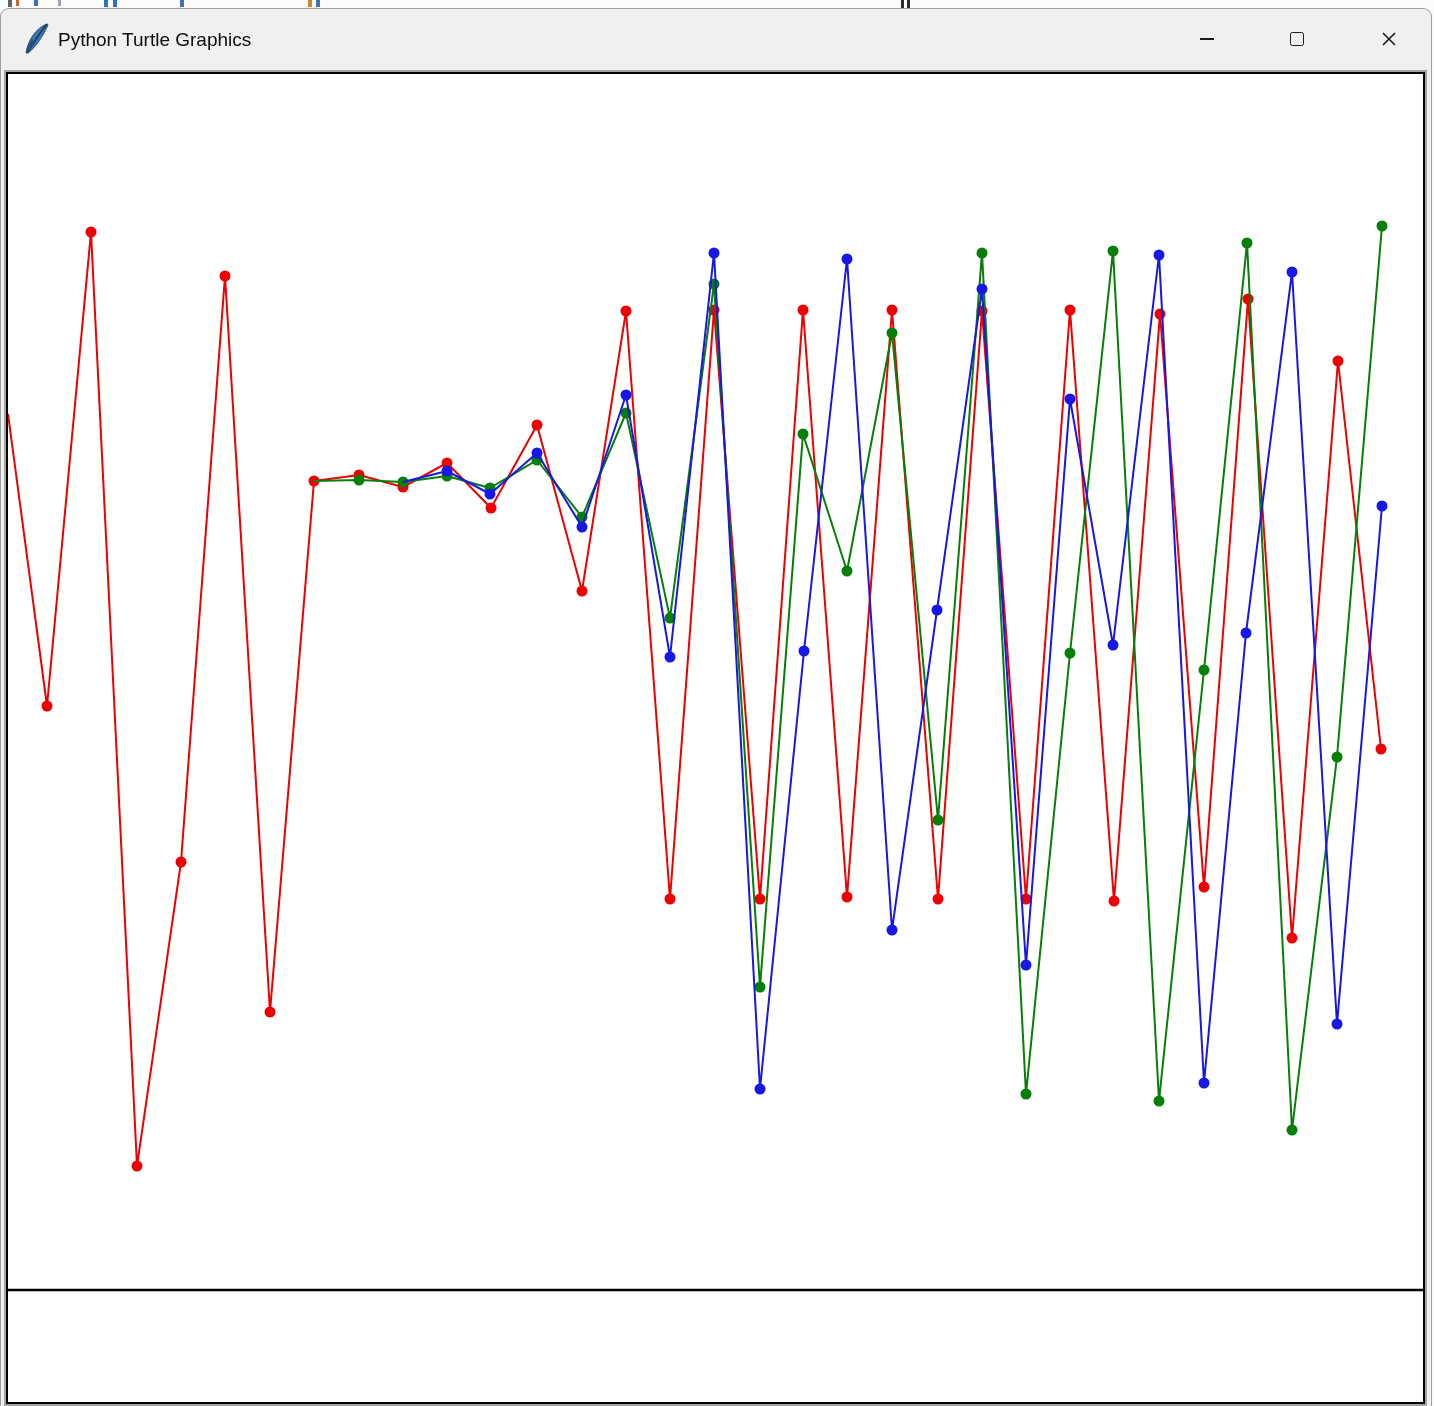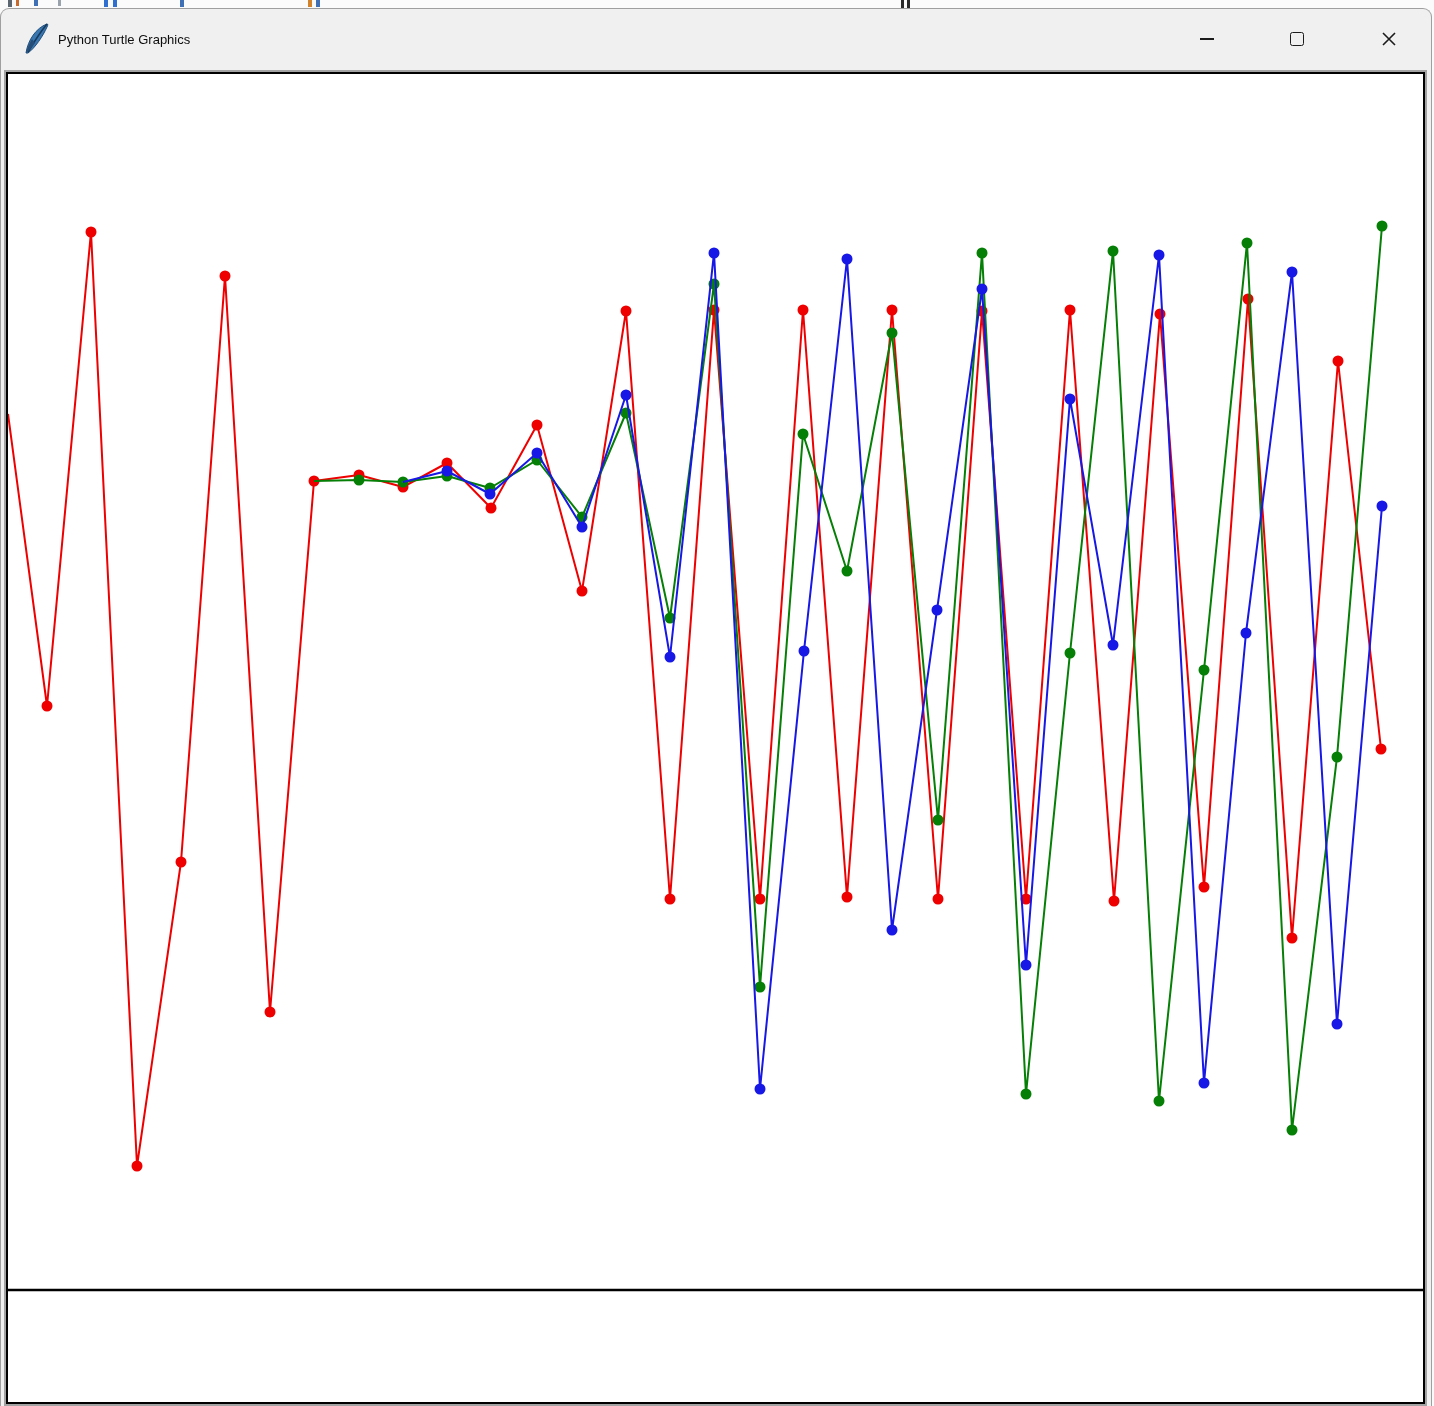--- a/index.html
+++ b/index.html
@@ -8,21 +8,21 @@
   
   .sliver{position:absolute;left:0;top:0;width:100%;height:10px;background:#fbfbfb;}
   .sliver .frag{position:absolute;top:0;}
   
   .window{position:absolute;left:0;top:8px;width:1432px;height:1398px;
           background:#f0f0f0;border:1px solid #9f9f9f;border-bottom:none;
           border-radius:9px 9px 0 0;box-sizing:border-box;}
   .titlebar{position:absolute;left:0;top:0;width:100%;height:61px;}
   .app-icon{position:absolute;left:21px;top:13px;width:30px;height:34px;}
   .title{position:absolute;left:57px;top:0;height:61px;line-height:61px;
-         font-size:13px;color:#0d0d0d;white-space:nowrap;}
+         font-size:19px;color:#0d0d0d;white-space:nowrap;}
   .ctl{position:absolute;top:6px;width:58px;height:48px;display:flex;
        align-items:center;justify-content:center;cursor:default;}
   .ctl-min{left:1177px;} .ctl-max{left:1267px;} .ctl-close{left:1359px;}
   .min-bar{width:14px;height:2px;background:#1b1b1b;}
   .max-box{width:12px;height:12px;border:1.7px solid #1b1b1b;border-radius:2.5px;}
   
   .canvas-outer{position:absolute;left:3px;top:61px;right:4px;bottom:0;
                 background:#a3a3a3;padding:2px;box-sizing:border-box;}
   .canvas-inner{position:relative;width:100%;height:100%;box-sizing:border-box;
                 border:2px solid #000;background:#fff;overflow:hidden;}

